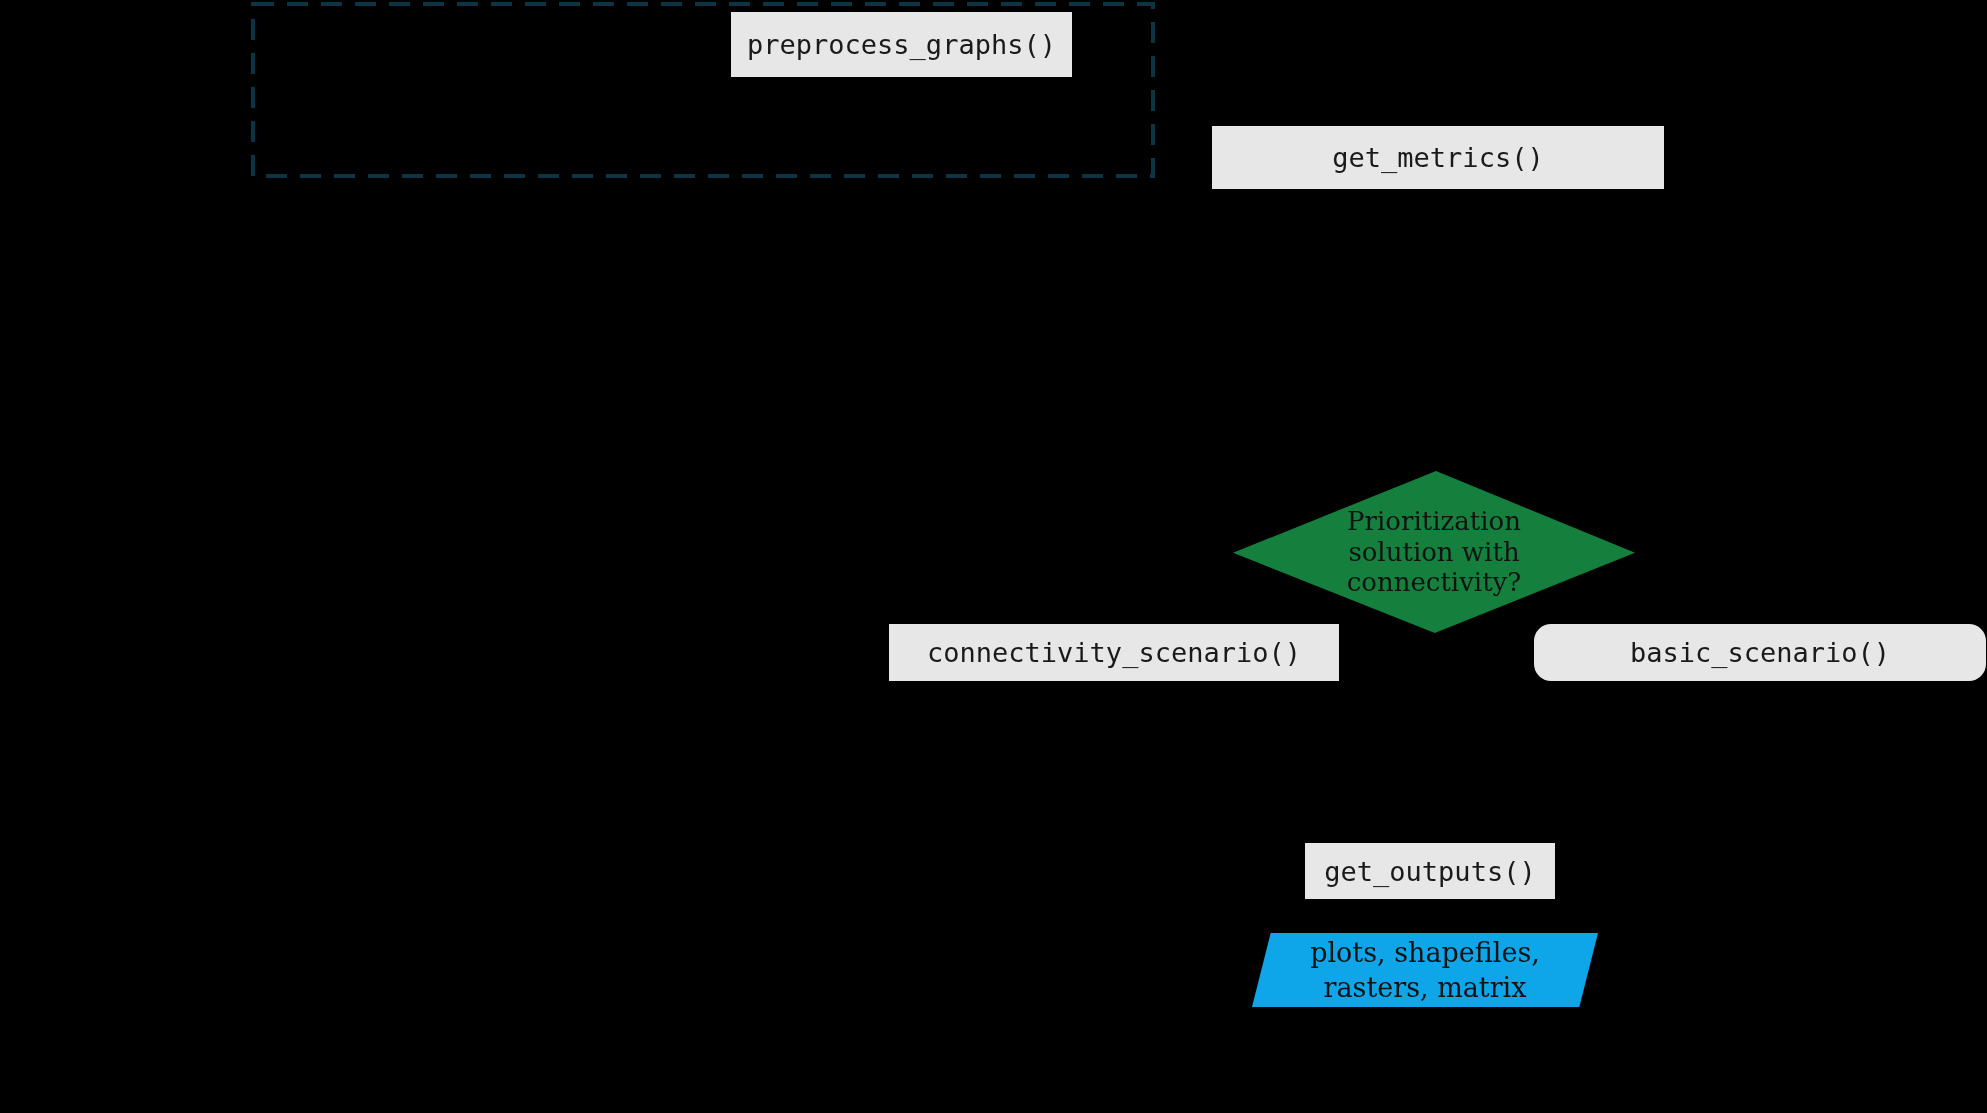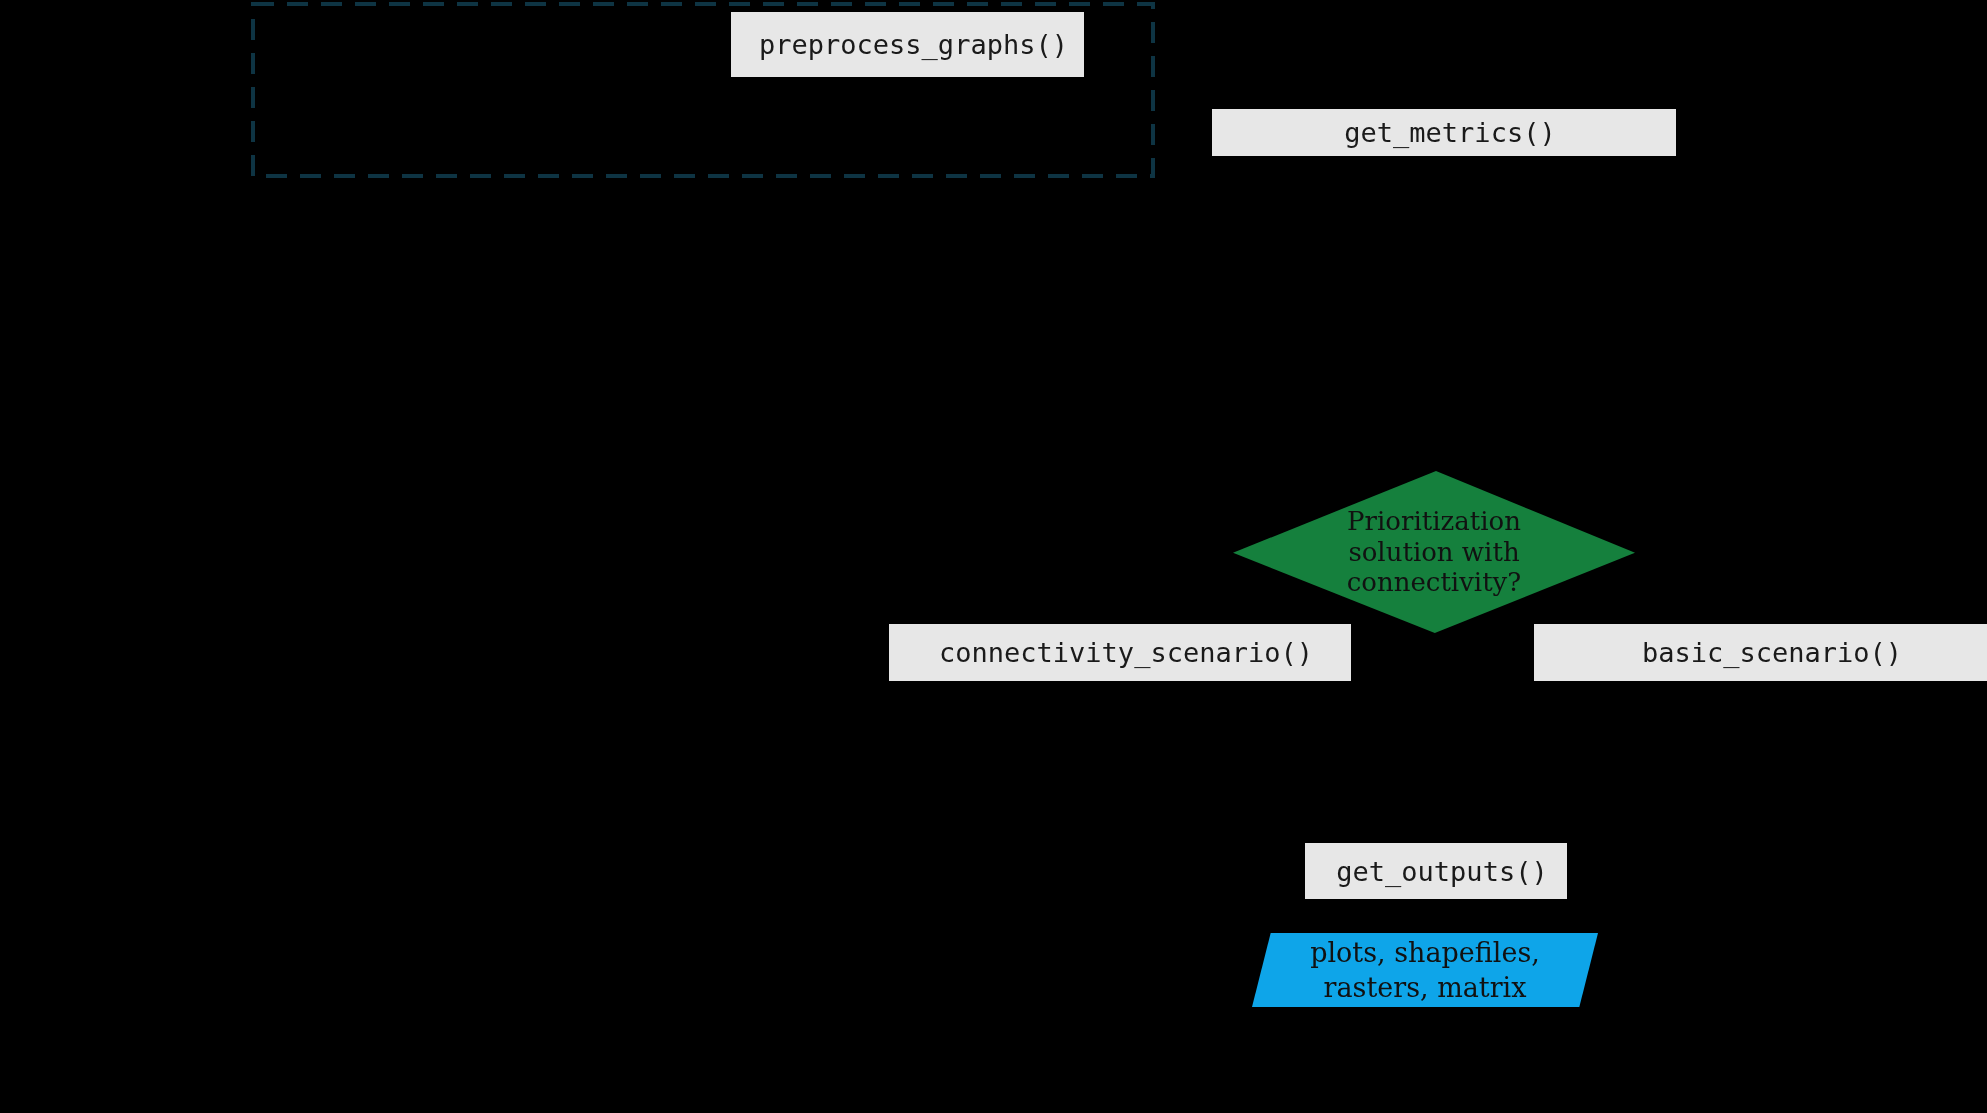--- a/index.html
+++ b/index.html
@@ -26,26 +26,25 @@
     position: absolute;
     background: #e7e7e7;
     color: #1a1a1a;
     display: flex;
     align-items: center;
     justify-content: center;
     font-family: "DejaVu Sans Mono", "Liberation Mono", monospace;
     font-size: 27px;
     letter-spacing: 0px;
     white-space: nowrap;
-    padding-left: 12px;
   }
   .node-preprocess   { left: 731px;  top: 12px;  width: 341px; height: 65px; }
-  .node-get-metrics  { left: 1212px; top: 109px; width: 452px; height: 47px; }
+  .node-get-metrics  { left: 1212px; top: 126px; width: 452px; height: 63px; }
   .node-connectivity { left: 889px;  top: 624px; width: 450px; height: 57px; }
-  .node-basic        { left: 1534px; top: 624px; width: 452px; height: 57px; }
+  .node-basic        { left: 1534px; top: 624px; width: 452px; height: 57px; border-radius: 17px; }
   .node-get-outputs  { left: 1305px; top: 843px; width: 250px; height: 56px; }
 
   .decision-node {
     position: absolute;
     left: 1233px;
     top: 471px;
     width: 402px;
     height: 162px;
     background: #15803d;
     clip-path: polygon(50.5% 0%, 100% 50.5%, 50.2% 100%, 0% 50.5%);

